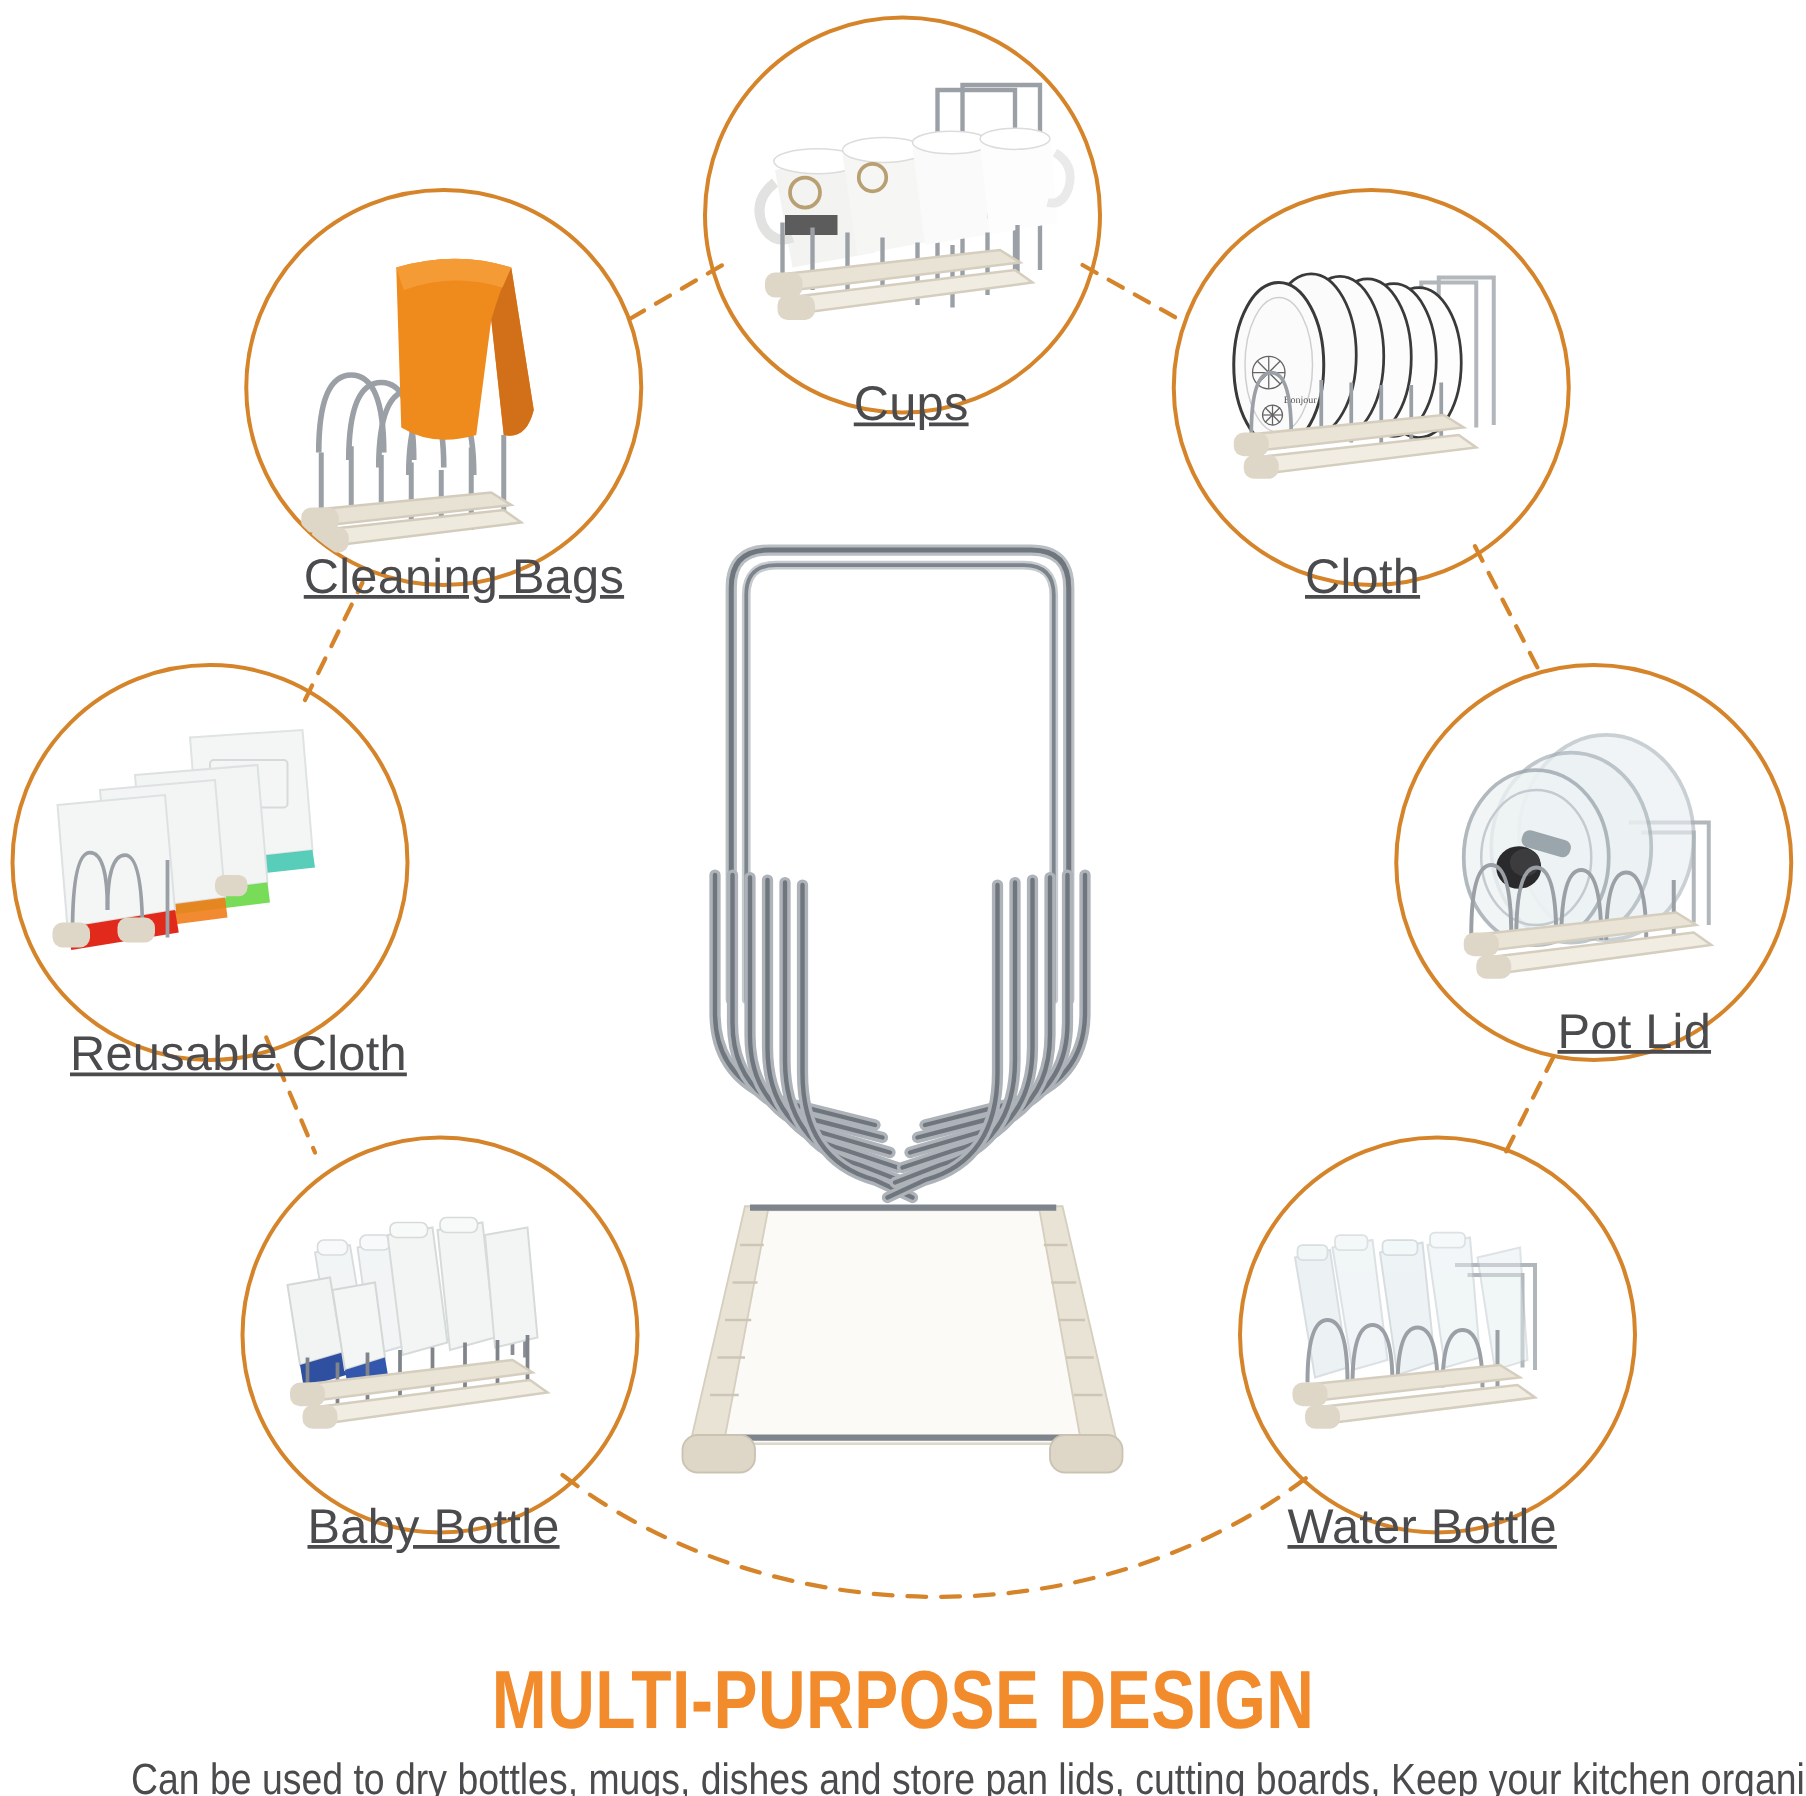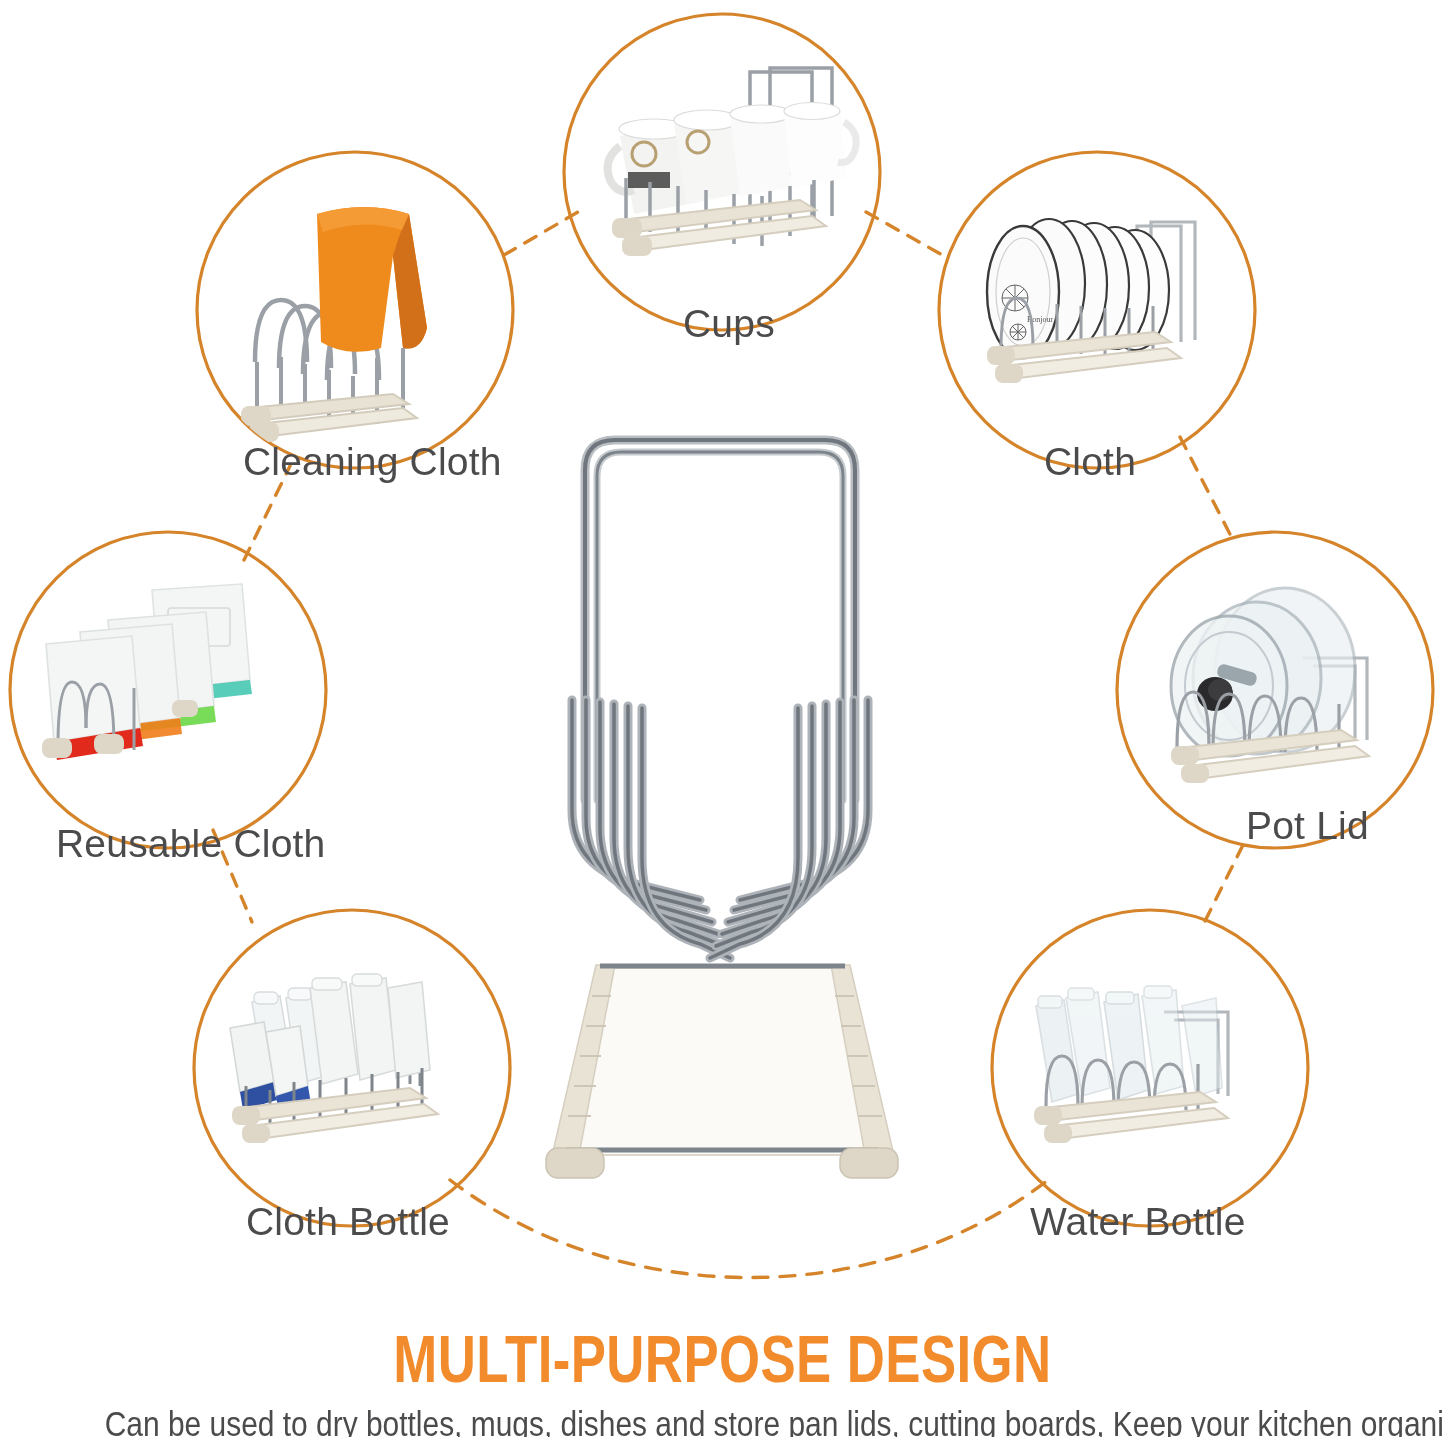--- a/index.html
+++ b/index.html
@@ -20,20 +20,21 @@
   .bubble {
     position:absolute; border-radius:50%;
     overflow:hidden;
     display:flex; align-items:center; justify-content:center;
   }
   .bubble .art { position:absolute; left:0; top:0; width:100%; height:100%; }
   .cap {
     position:absolute; white-space:nowrap;
     color:#4b4b4d; font-size:39px; letter-spacing:.2px;
     font-family:"Liberation Sans", sans-serif;
+    text-decoration:underline;
   }
 
   
   #headline {
     position:absolute; left:0; right:0; top:1325px;
     text-align:center;
   }
   #title {
     color:#F28B2C; font-weight:bold; font-size:66px;
     letter-spacing:.5px; line-height:1.04;
@@ -170,21 +171,21 @@
             <line x1="180" y1="206" x2="180" y2="272"></line>
           <line x1="206" y1="196" x2="206" y2="262"></line>
         </g>
 
         <path d="M52 256 L196 242 L212 252 L66 268 Z" fill="#e8e2d5" stroke="#d3ccbc" stroke-width="2"></path>
         <path d="M60 272 L206 256 L220 266 L74 284 Z" fill="#efeade" stroke="#d3ccbc" stroke-width="2"></path>
         <rect x="44" y="254" width="30" height="20" rx="8" fill="#ded7c8"></rect>
         <rect x="52" y="270" width="30" height="20" rx="8" fill="#ded7c8"></rect>
       </svg>
     </div>
-    <div class="cap" style="left:243px; top:440px;">Cleaning Cloth</div>
+    <div class="cap" style="left:243px; top:440px;">Cleaning Bags</div>
   </div>
 
   <div class="feature">
     <div class="bubble" style="left:564px; top:14px; width:316px; height:316px;">
       <svg class="art" viewBox="0 0 316 316">
 
         <g fill="none" stroke="#9aa0a6" stroke-width="3.5">
           <path d="M186 210 L186 58 L248 58 L248 206"></path>
           <path d="M206 208 L206 54 L268 54 L268 202"></path>
         </g>
@@ -418,21 +419,21 @@
           <line x1="204" y1="162" x2="204" y2="200"></line>
             <line x1="228" y1="158" x2="228" y2="196"></line>
         </g>
 
         <path d="M46 198 L216 178 L232 188 L62 210 Z" fill="#eae4d6" stroke="#d5cebe" stroke-width="2"></path>
         <path d="M56 216 L230 194 L244 204 L72 228 Z" fill="#f1ede2" stroke="#d5cebe" stroke-width="2"></path>
         <rect x="38" y="196" width="28" height="19" rx="8" fill="#ded7c8"></rect>
         <rect x="48" y="214" width="28" height="19" rx="8" fill="#ded7c8"></rect>
       </svg>
     </div>
-    <div class="cap" style="left:246px; top:1200px;">Cloth Bottle</div>
+    <div class="cap" style="left:246px; top:1200px;">Baby Bottle</div>
   </div>
 
   <div class="feature">
     <div class="bubble" style="left:10px; top:532px; width:316px; height:316px;">
       <svg class="art" viewBox="0 0 316 316">
 
         <g>
           <path d="M142 58 L232 52 L240 148 L150 158 Z" fill="#f4f6f6" stroke="#dfe3e3" stroke-width="1.6"></path>
           <path d="M150 158 L240 148 L242 162 L152 172 Z" fill="#39c4ae" opacity=".85"></path>
           <rect x="158" y="76" width="62" height="38" rx="3" fill="none" stroke="#d6dada" stroke-width="1.6"></rect>

